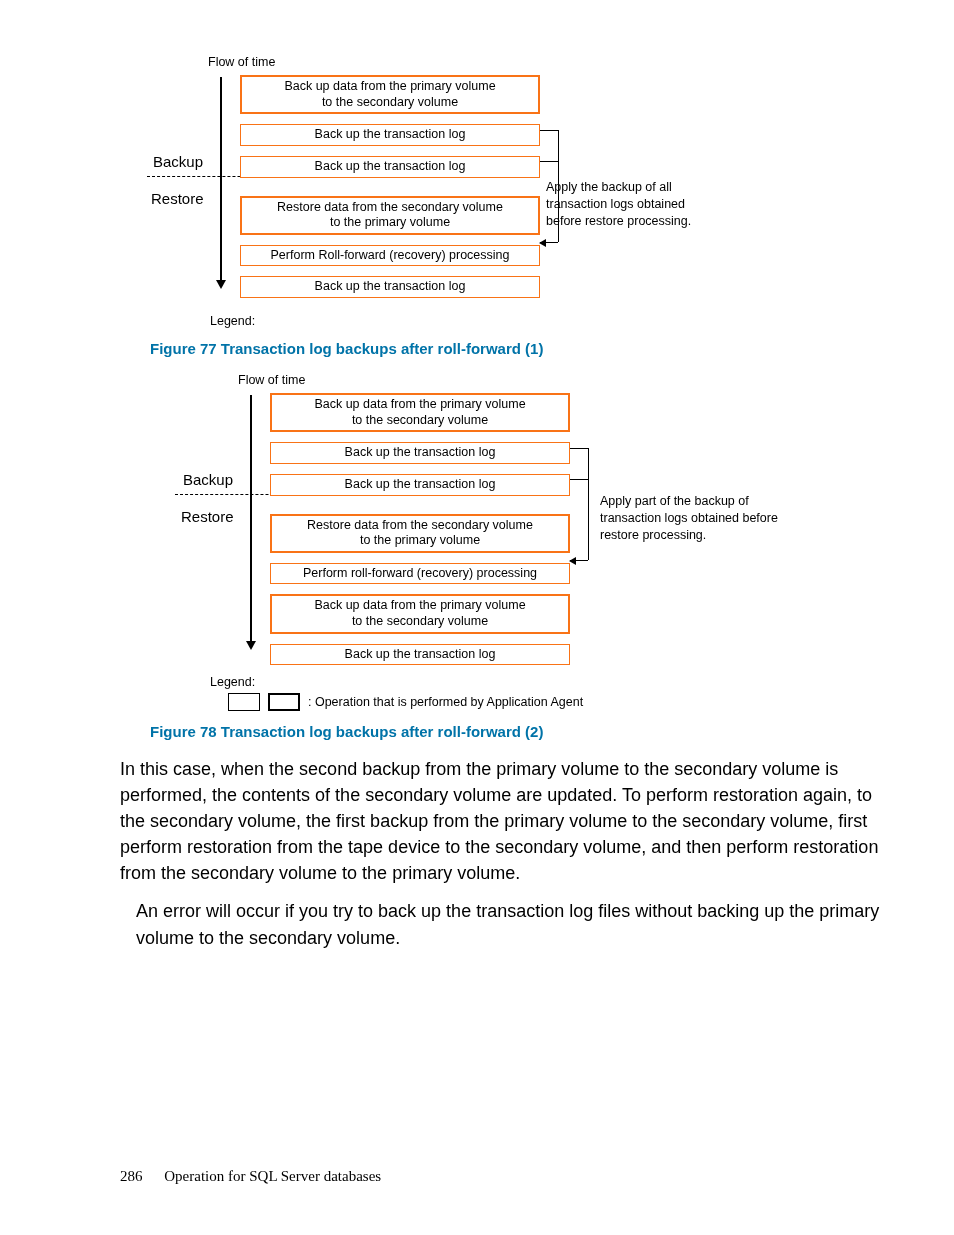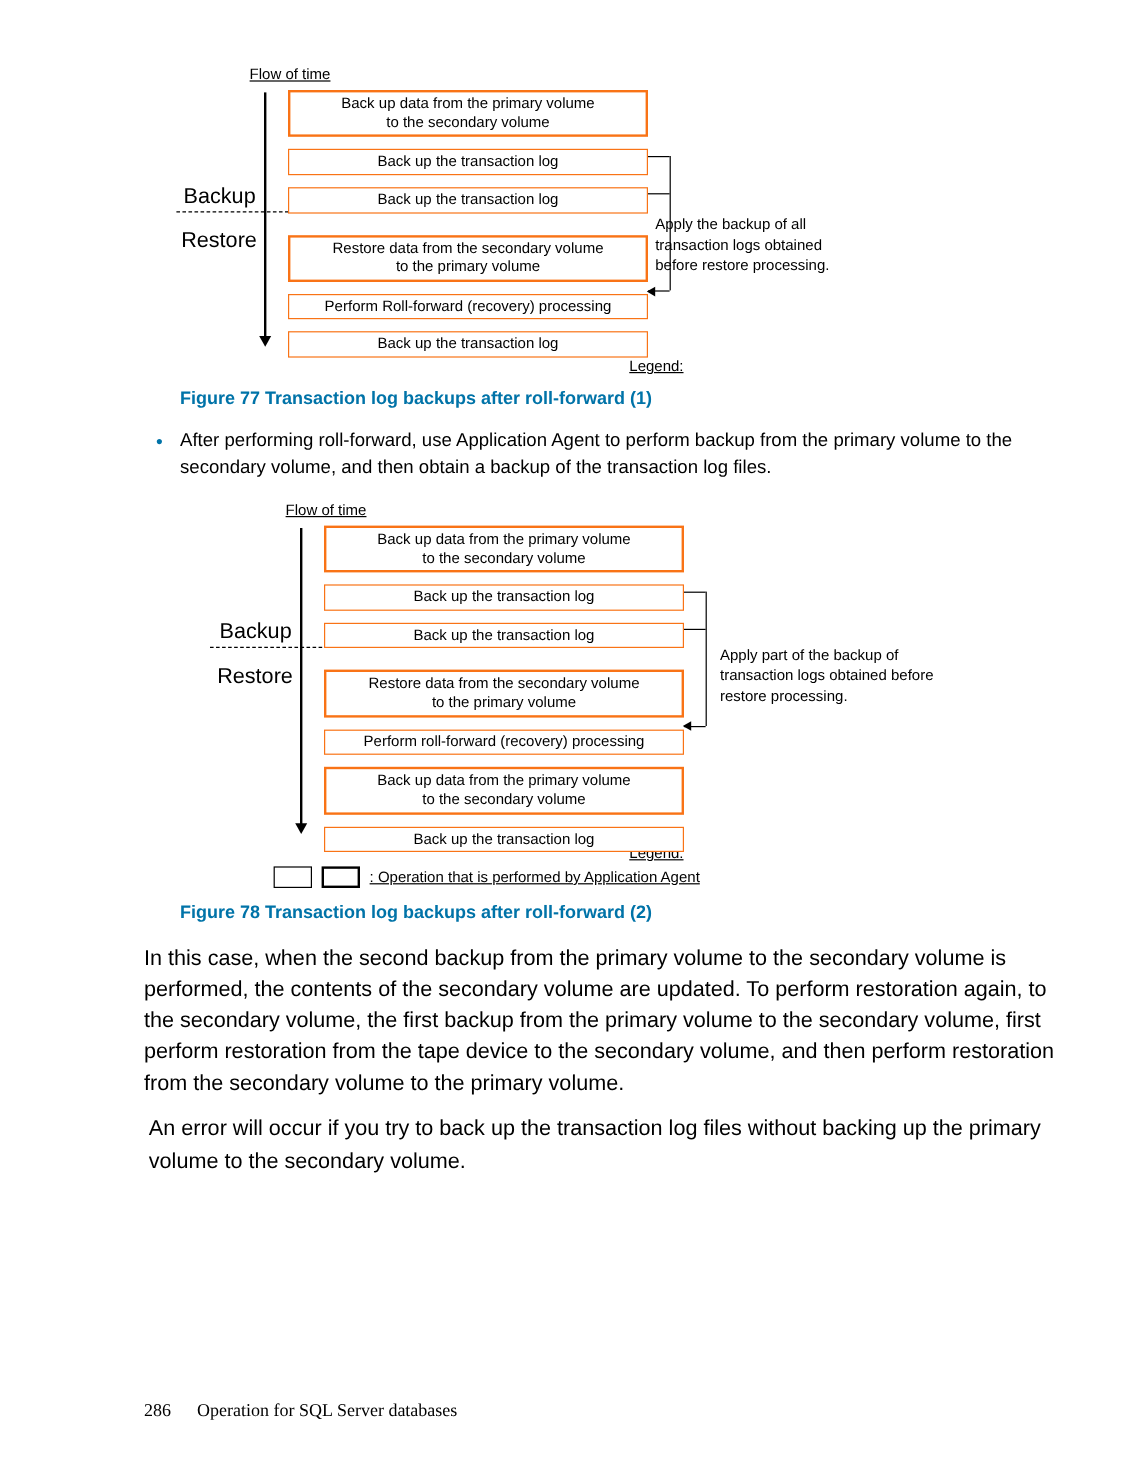--- a/index.html
+++ b/index.html
@@ -15,21 +15,20 @@
   .page {
     padding: 55px 70px 40px 120px;
     box-sizing: border-box;
     width: 100%;
     height: 100%;
     position: relative;
   }
   .diagram-wrap {
     margin-left: 45px;
     margin-bottom: 8px;
-    text-decoration: underline;
   }
   .diagram {
     position: relative;
   }
   .ft { font-size: 12.5px; margin-left: 43px; margin-bottom: 6px;}
   .timeline {
     position: absolute;
     left: 12px;
     top: 0;
     width: 2px;
@@ -50,21 +49,21 @@
     padding: 2px 6px;
     margin-bottom: 10px;
     background: #fff;
     position: relative;
     z-index: 2;
   }
   .op-box.agent {
     border-width: 2.5px;
   }
   .phase-label {
-    font-size: 18px;
+    font-size: 15px;
     position: absolute;
   }
   .dash-line {
     position: absolute;
     border-top: 1.5px dashed #000;
     height: 0;
   }
   .bracket {
     position: absolute;
     border-right: 1.2px solid #000;
@@ -80,24 +79,23 @@
     height:0;
   }
   .brk-arrowhead {
     position: absolute;
     width:0;height:0;
     border-top: 4px solid transparent;
     border-bottom: 4px solid transparent;
     border-right: 7px solid #000;
   }
   .legend {
-    margin-top: 8px;
+    margin-top: 24px;
     margin-left: 45px;
     font-size: 12.5px;
-    text-align: center;
   }
   .legend-row {
     display: flex;
     align-items: center;
     gap: 8px;
     margin-top: 4px;
     margin-left: 18px;
   }
   .legend-box {
     display:inline-block;
@@ -186,23 +184,20 @@
       <div class="brk-arrowhead" style="left:374px;top:163.5px;"></div>
       <div class="annot" style="left:381px;top:104px;width:175px;">Apply the backup of all transaction logs obtained before restore processing.</div>
     </div>
     <div class="legend">
       <div>Legend:</div>
     </div>
   </div>
 
   <div class="caption">Figure 77 Transaction log backups after roll-forward (1)</div>
 
-  <ul class="body-list">
-    <li>After performing roll-forward, use Application Agent to perform backup from the primary volume to the secondary volume, and then obtain a backup of the transaction log files.</li>
-  </ul>
 
   <div class="diagram-wrap" style="margin-left:75px;">
     <div class="ft">Flow of time</div>
     <div class="diagram" style="height:258px;">
       <div class="phase-label" style="left:-12px;top:78px;">Backup</div>
       <div class="phase-label" style="left:-14px;top:115px;">Restore</div>
       <div class="dash-line" style="left:-20px;top:101px;width:375px;"></div>
       <div class="timeline" style="left:55px;top:2px;height:248px;"></div>
       <div class="arrowhead" style="left:50.5px;top:248px;"></div>
       <div style="position:absolute;left:75px;top:0;width:300px;">
@@ -230,20 +225,20 @@
         <span class="legend-box"></span>
         <span class="legend-box thick"></span>
         <span>: Operation that is performed by Application Agent</span>
       </div>
     </div>
   </div>
 
   <div class="caption">Figure 78 Transaction log backups after roll-forward (2)</div>
 
   <div class="body-text" style="margin-left:0;">In this case, when the second backup from the primary volume to the secondary volume is performed, the contents of the secondary volume are updated. To perform restoration again, to the secondary volume, the first backup from the primary volume to the secondary volume, first perform restoration from the tape device to the secondary volume, and then perform restoration from the secondary volume to the primary volume.</div>
-  <div class="body-text" style="margin-left:4px;">An error will occur if you try to back up the transaction log files without backing up the primary volume to the secondary volume.</div>
+  <div class="body-text" style="margin-left:16px;">An error will occur if you try to back up the transaction log files without backing up the primary volume to the secondary volume.</div>
 
   <div class="footer">
     <span class="pgnum">286</span>
     <span>Operation for SQL Server databases</span>
   </div>
 
 </div>
 
 </body></html>

